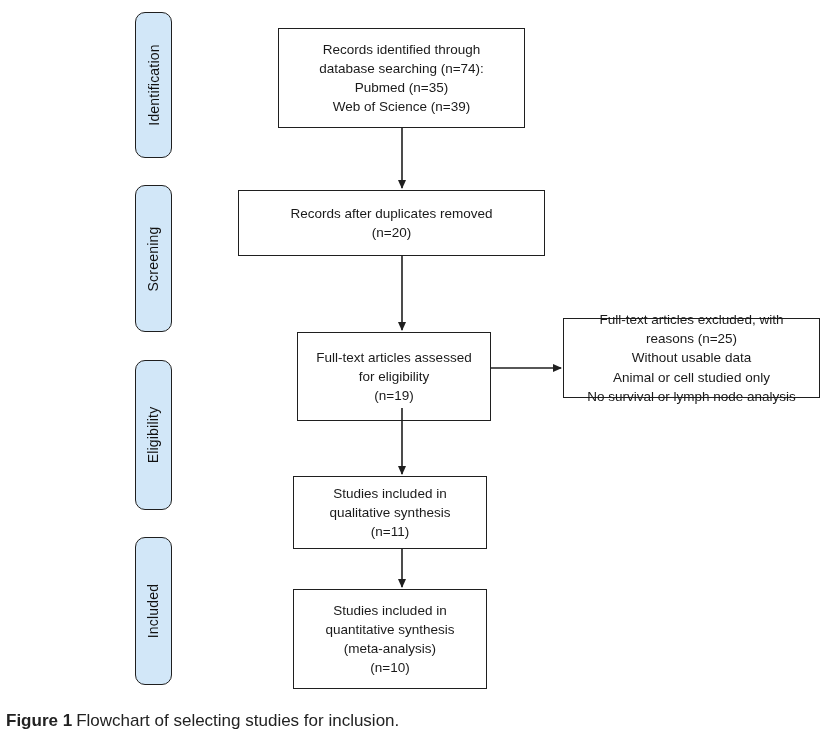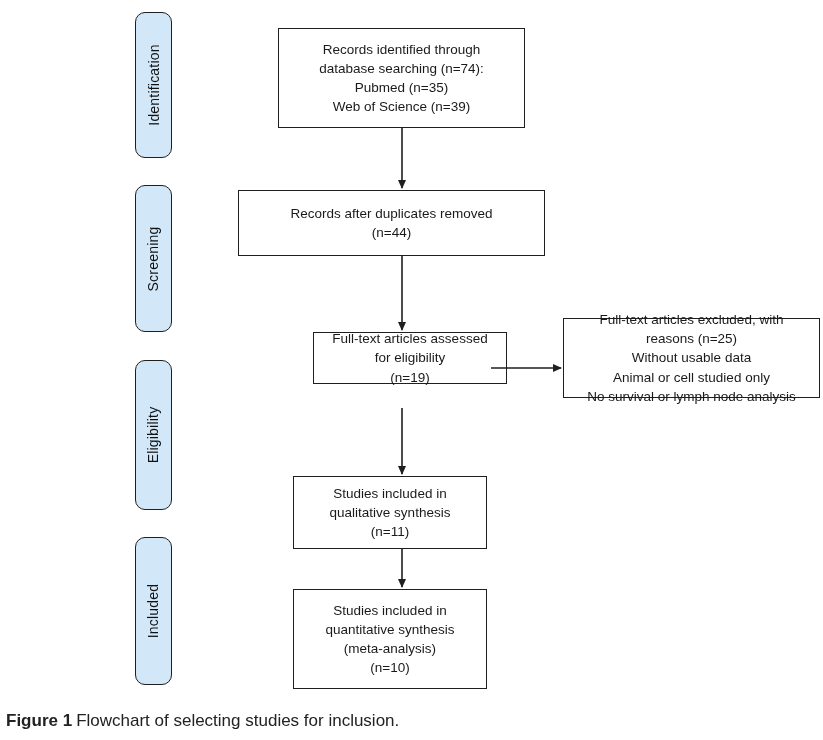--- a/index.html
+++ b/index.html
@@ -80,24 +80,24 @@
 
   <div class="fbox" style="left:278px; top:28px; width:247px; height:100px;">
     <span class="boxtext">Records identified through
 database searching (n=74):
 Pubmed (n=35)
 Web of Science (n=39)</span>
   </div>
 
   <div class="fbox" style="left:238px; top:190px; width:307px; height:66px;">
     <span class="boxtext">Records after duplicates removed
-(n=44)</span>
+(n=20)</span>
   </div>
 
-  <div class="fbox" style="left:297px; top:332px; width:194px; height:52px;margin-left:16px;">
+  <div class="fbox" style="left:297px; top:332px; width:194px; height:89px;">
     <span class="boxtext">Full-text articles assessed
 for eligibility
 (n=19)</span>
   </div>
 
   <div class="fbox" style="left:563px; top:318px; width:257px; height:80px;">
     <span class="boxtext">Full-text articles excluded, with
 reasons (n=25)
 Without usable data
 Animal or cell studied only

